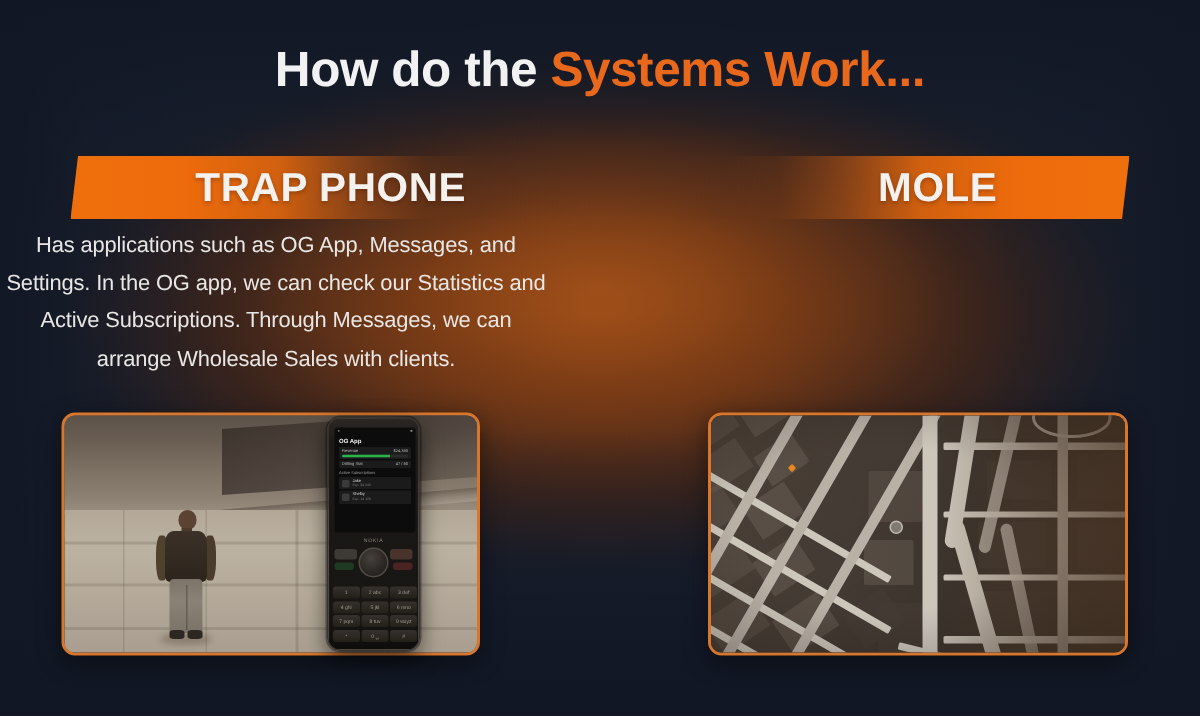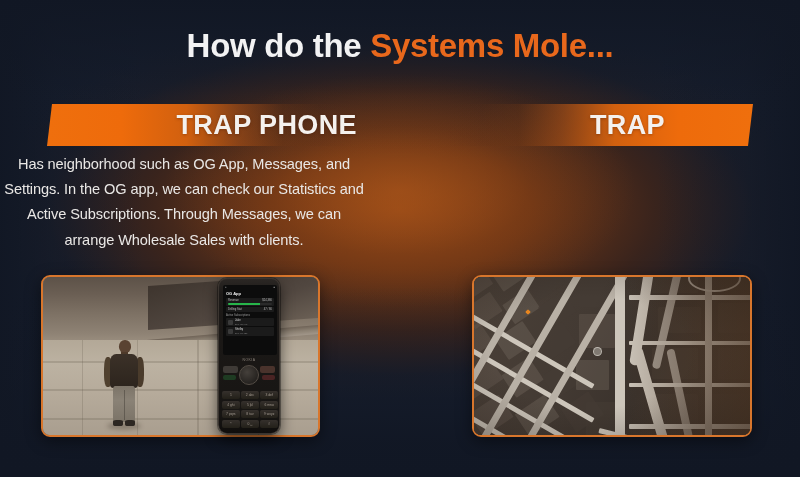--- a/index.html
+++ b/index.html
@@ -88,21 +88,21 @@
     font-size:27px;
     font-weight:bold;
     color:#f4f1ee;
     letter-spacing:0.4px;
     text-shadow:0 1px 3px rgba(60,20,0,0.35);
   }
 
   
   .banner-left{
     left:47px; top:104px; width:310px;
-    justify-content:flex-end;
+    justify-content:center;
   }
   .banner-left .banner-fill{
     position:absolute; inset:0;
     background:linear-gradient(to right,
        #ef6f0d 0%,
        #ee6b0b 24%,
        #d1600f 45%,
        rgba(160,76,22,0.70) 62%,
        rgba(110,54,20,0.34) 76%,
        rgba(90,46,22,0.10) 88%,
@@ -380,34 +380,34 @@
 <body>
 
 <div id="stage">
 
   <div class="bg-base"></div>
   <div class="bg-glow-warm"></div>
   <div class="bg-glow-warm2"></div>
   <div class="bg-vig"></div>
 
   <div class="title">
-    <span class="t-white">How do the </span><span class="t-orange">Systems Mole</span><span class="t-orange">...</span>
+    <span class="t-white">How do the </span><span class="t-orange">Systems Work</span><span class="t-orange">...</span>
   </div>
 
   <div class="banner banner-left">
     <div class="banner-fill"></div>
     <span class="banner-label">TRAP PHONE</span>
   </div>
 
   <div class="banner banner-right">
     <div class="banner-fill"></div>
-    <span class="banner-label">TRAP</span>
+    <span class="banner-label">MOLE</span>
   </div>
 
-  <div class="body-copy copy-left">Has neighborhood such as OG App, Messages, and Settings. In the OG app, we can check our Statistics and Active Subscriptions. Through Messages, we can arrange Wholesale Sales with clients.</div>
+  <div class="body-copy copy-left">Has applications such as OG App, Messages, and Settings. In the OG app, we can check our Statistics and Active Subscriptions. Through Messages, we can arrange Wholesale Sales with clients.</div>
 
   <div class="frame frame-left">
     <div class="scene">
       <div class="sc-sky"></div>
       <div class="sc-road"></div>
       <div class="sc-road-dark"></div>
       <div class="sc-curb"></div>
       <div class="sc-walk">
         <div class="slab slab-v" style="left:14%;"></div>
         <div class="slab slab-v" style="left:34%;"></div>

